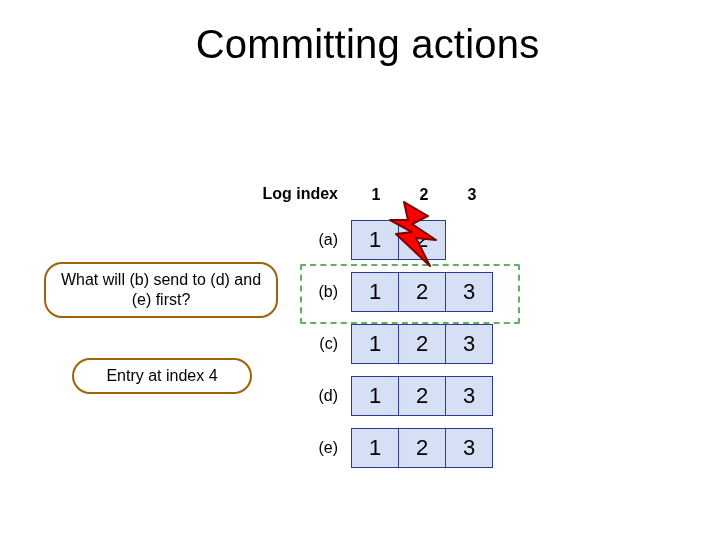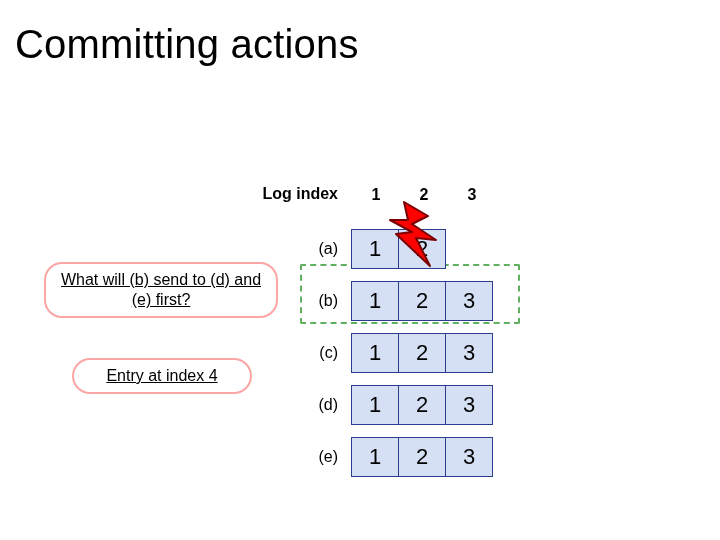--- a/index.html
+++ b/index.html
@@ -10,21 +10,21 @@
     background: #ffffff;
     font-family: Arial, Helvetica, sans-serif;
     color: #000;
     position: relative;
   }
   .title {
     position: absolute;
     top: 22px;
     left: 15px;
     right: 0;
-    text-align: left;
+    text-align: center;
     font-size: 40px;
     font-weight: 400;
     letter-spacing: 0.2px;
   }
 
   
   .grid {
     position: absolute;
     left: 352px;    
     top: 186px;     
@@ -84,46 +84,45 @@
   .dashbox {
     position: absolute;
     border: 2px dashed #5fb05f;
     border-radius: 2px;
     pointer-events: none;
   }
 
   
   .callout {
     position: absolute;
-    border: 2px solid #fca5a5;
+    border: 2px solid #a16207;
     border-radius: 18px;
     background: #fff;
     font-size: 16px;
     text-align: center;
     padding: 6px 10px;
     line-height: 1.25;
-    text-decoration: underline;
   }
 
   
   .bolt {
     position: absolute;
     pointer-events: none;
   }
 </style>
 </head>
 <body>
 
 <div class="title">Committing actions</div>
 
 <div class="dashbox" style="left:300px; top:264px; width:216px; height:56px;"></div>
 
 <div class="grid">
 
-  <div class="row header-row" style="height:20px; margin-bottom:23px;">
+  <div class="row header-row" style="height:20px; margin-bottom:14px;">
     <span class="header-label">Log index</span>
     <span class="hcell">1</span><span class="hcell">2</span><span class="hcell">3</span>
   </div>
 
   <div class="row" style="margin-bottom:12px;">
     <span class="row-label">(a)</span>
     <span class="cell">1</span><span class="cell">2</span><span class="cell empty"></span>
   </div>
 
   <div class="row" style="margin-bottom:12px;">

